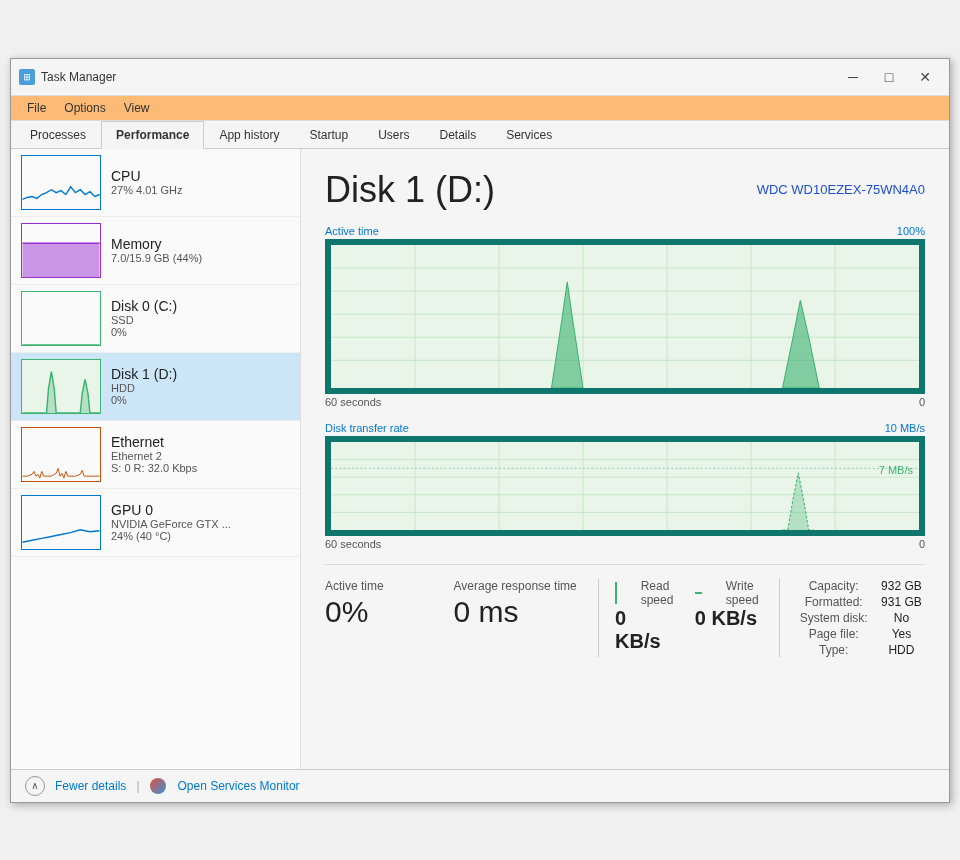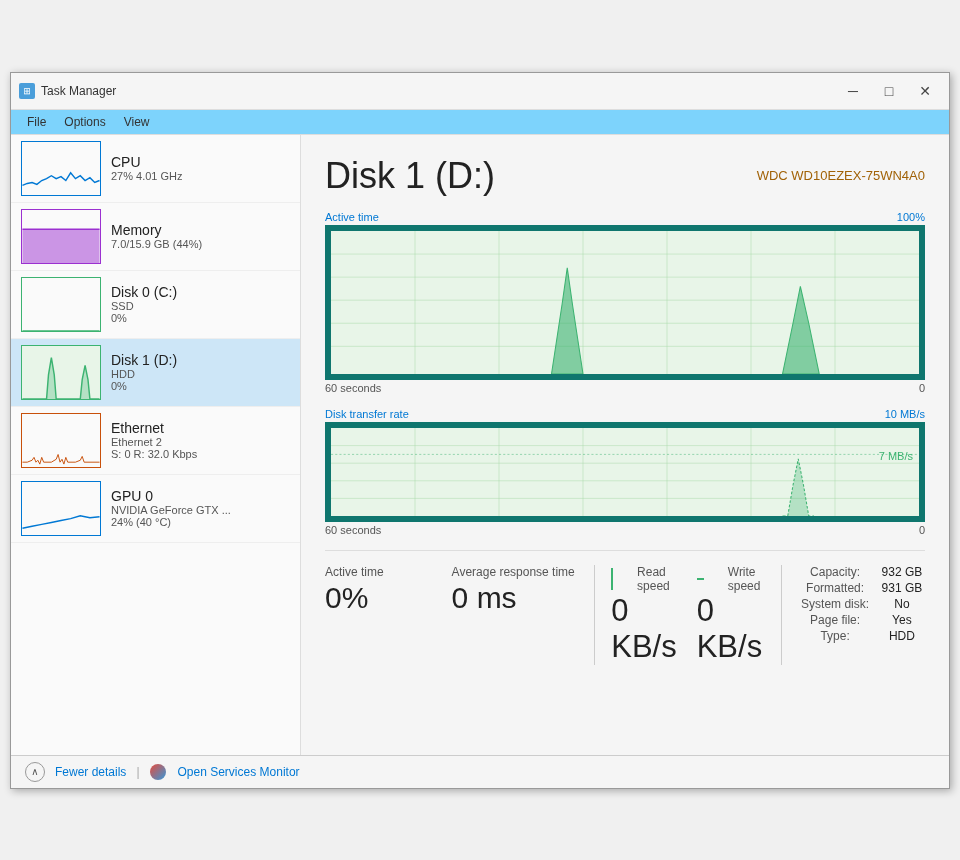--- a/index.html
+++ b/index.html
@@ -4,21 +4,21 @@
   <style>
     * { box-sizing: border-box; margin: 0; padding: 0; }
     body { font-family: 'Segoe UI', Arial, sans-serif; background: #f0f0f0; display: flex; justify-content: center; align-items: center; min-height: 100vh; }
     .window { width: 940px; background: #f5f5f5; border: 1px solid #999; box-shadow: 2px 2px 8px rgba(0,0,0,0.3); }
     .title-bar { background: #f5f5f5; display: flex; align-items: center; padding: 6px 8px; border-bottom: 1px solid #ddd; justify-content: space-between; }
     .title-bar-left { display: flex; align-items: center; gap: 6px; }
     .title-icon { width: 16px; height: 16px; background: #4a9eda; border-radius: 2px; font-size: 9px; display: flex; align-items: center; justify-content: center; color: white; }
     .title-text { font-size: 12px; color: #333; }
     .title-controls { display: flex; gap: 4px; }
     .title-btn { width: 32px; height: 24px; border: none; background: transparent; cursor: pointer; font-size: 14px; display: flex; align-items: center; justify-content: center; color: #444; }
-    .menu-bar { display: flex; gap: 2px; padding: 2px 8px; border-bottom: 1px solid #ddd; background: #7dd3fc; }
+    .menu-bar { display: flex; gap: 2px; padding: 2px 8px; border-bottom: 1px solid #ddd; background: #fdba74; }
     .menu-item { padding: 3px 8px; font-size: 12px; cursor: pointer; color: #333; }
     .tabs { display: flex; border-bottom: 1px solid #ccc; background: #f5f5f5; padding: 0 4px; }
     .tab { padding: 6px 14px; font-size: 12px; cursor: pointer; border: 1px solid transparent; border-bottom: none; color: #333; margin-bottom: -1px; position: relative; }
     .tab.active { background: #f5f5f5; border: 1px solid #ccc; border-bottom: 1px solid #f5f5f5; font-weight: 600; z-index: 1; }
     .content { display: flex; height: 620px; }
     .sidebar { width: 290px; border-right: 1px solid #ddd; overflow-y: auto; background: #fafafa; flex-shrink: 0; }
     .sidebar-item { display: flex; align-items: center; padding: 6px 10px; cursor: pointer; border-bottom: 1px solid #eee; gap: 10px; }
     .sidebar-item.active { background: #cde6f7; }
     .sidebar-thumb { width: 80px; height: 55px; border: 1.5px solid #999; position: relative; overflow: hidden; flex-shrink: 0; }
     .sidebar-thumb.cpu { border-color: #0078d4; }
@@ -26,36 +26,36 @@
     .sidebar-thumb.disk0 { border-color: #3cb371; }
     .sidebar-thumb.disk1 { border-color: #3cb371; }
     .sidebar-thumb.ethernet { border-color: #c8500a; }
     .sidebar-thumb.gpu { border-color: #0078d4; }
     .sidebar-info { flex: 1; }
     .sidebar-title { font-size: 14px; font-weight: 400; color: #222; }
     .sidebar-sub { font-size: 11px; color: #555; }
     .main-content { flex: 1; padding: 20px 24px; overflow-y: auto; }
     .disk-header { display: flex; justify-content: space-between; align-items: flex-start; margin-bottom: 14px; }
     .disk-title { font-size: 36px; font-weight: 300; color: #222; }
-    .disk-model { font-size: 13px; color: #a16207; align-self: center; }
+    .disk-model { font-size: 13px; color: #1d4ed8; align-self: center; }
     .chart-container { margin-bottom: 14px; }
     .chart-label-row { display: flex; justify-content: space-between; font-size: 11px; color: #0078d4; margin-bottom: 2px; }
     .chart-area { background: #e8f5e8; border: 6px solid #0f766e; height: 155px; position: relative; overflow: hidden; }
     .chart-area svg { width: 100%; height: 100%; }
     .chart-bottom-row { display: flex; justify-content: space-between; font-size: 11px; color: #555; margin-top: 2px; }
     .stats-row { display: flex; gap: 0; margin-top: 10px; border-top: 1px solid #ddd; padding-top: 14px; }
     .stat-block { flex: 1; }
     .stat-label { font-size: 12px; color: #555; margin-bottom: 2px; }
     .stat-value { font-size: 30px; font-weight: 300; color: #222; }
     .stat-divider { width: 1px; background: #ccc; margin: 0 16px; }
     .read-write { flex: 1; }
     .rw-row { display: flex; gap: 20px; }
     .rw-item { flex: 1; }
     .rw-label { font-size: 12px; color: #555; display: flex; align-items: center; gap: 20px; }
-    .rw-value { font-size: 31px; font-weight: 400; color: #222; }
+    .rw-value { font-size: 20px; font-weight: 700; color: #222; }
     .info-block { flex: 1; display: grid; grid-template-columns: auto auto; gap: 2px 7px; align-content: start; font-size: 12px; text-align: center; }
     .info-label { color: #555; }
     .info-value { color: #222; font-weight: 400; }
     .bottom-bar { display: flex; align-items: center; padding: 6px 14px; border-top: 1px solid #ccc; background: #f5f5f5; gap: 10px; font-size: 12px; }
     .bottom-bar-link { color: #0078d4; cursor: pointer; text-decoration: none; }
     .separator { color: #aaa; }
     .up-icon { width: 20px; height: 20px; border: 1px solid #999; border-radius: 50%; display: flex; align-items: center; justify-content: center; cursor: pointer; font-size: 10px; color: #555; }
 
     
     .cpu-line { stroke: #0078d4; stroke-width: 1.5; fill: none; }
@@ -78,20 +78,29 @@
       <button class="title-btn close">✕</button>
     </div>
   </div>
 
   <div class="menu-bar">
     <span class="menu-item">File</span>
     <span class="menu-item">Options</span>
     <span class="menu-item">View</span>
   </div>
 
+  <div class="tabs">
+    <div class="tab">Processes</div>
+    <div class="tab active">Performance</div>
+    <div class="tab">App history</div>
+    <div class="tab">Startup</div>
+    <div class="tab">Users</div>
+    <div class="tab">Details</div>
+    <div class="tab">Services</div>
+  </div>
 
   <div class="content">
 
     <div class="sidebar">
 
       <div class="sidebar-item">
         <div class="sidebar-thumb cpu">
           <svg viewBox="0 0 80 55" xmlns="http://www.w3.org/2000/svg" style="width:100%;height:100%;">
             <polyline class="cpu-line" points="0,45 5,43 10,42 15,44 20,40 25,38 30,35 35,38 40,36 45,40 50,32 55,38 60,35 65,40 70,37 75,42 80,40"></polyline>
           </svg>

